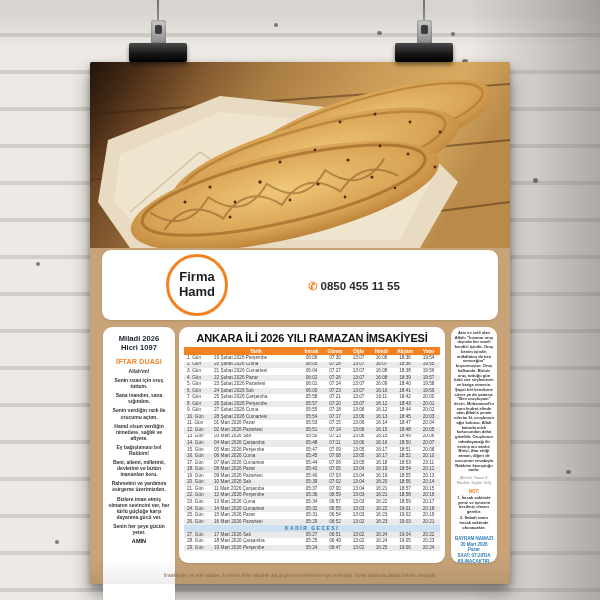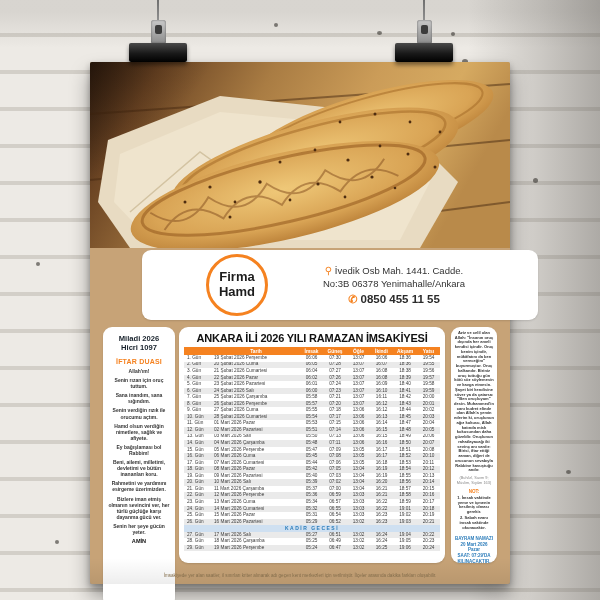--- a/index.html
+++ b/index.html
@@ -27,21 +27,21 @@
     background:linear-gradient(180deg,#4a4a4a 0%,#191919 55%,#000 100%);
     box-shadow:0 3px 4px rgba(0,0,0,.45);}
   
   .poster{position:absolute;left:90px;top:62px;width:420px;height:522px;background:#c7a377;
     border-radius:2px;box-shadow:0 12px 20px rgba(0,0,0,.38), 0 3px 6px rgba(0,0,0,.28);}
   .poster:after{content:"";position:absolute;left:0;right:0;bottom:0;height:26px;
     background:linear-gradient(rgba(0,0,0,0),rgba(0,0,0,.07));pointer-events:none;}
   .photo{position:absolute;left:0;top:0;width:420px;height:186px;overflow:hidden;border-radius:2px 2px 0 0;}
   .panel{position:absolute;background:#fff;border-radius:9px;box-shadow:0 1px 2px rgba(0,0,0,.12);}
   
-  .p-head{left:12px;top:188px;width:396px;height:70px;display:flex;align-items:center;margin-left:40px;}
+  .p-head{left:12px;top:188px;width:396px;height:70px;display:flex;align-items:center;}
   .logo-circle{width:56px;height:56px;border:3px solid #f58220;border-radius:50%;
     margin-left:64px;display:flex;flex-direction:column;align-items:center;justify-content:center;
     font-size:13px;font-weight:bold;color:#1c1c1c;line-height:1.15;flex:0 0 auto;background:#fff;}
   .contact{flex:1;text-align:center;padding-right:18px;}
   .addr{font-size:9.5px;color:#333;line-height:1.3;}
   .addr .pin{color:#f58220;font-size:10px;}
   .phone{font-size:11.5px;color:#2b2b2b;font-weight:bold;margin-top:3px;}
   .phone .ph-ic{color:#f58220;font-size:11px;}
   
   .p-left{left:13px;top:265px;width:72px;height:280px;padding:0;text-align:center;}
@@ -164,25 +164,20 @@
       </g>
     </svg>
   </div>
 
   <div class="panel p-head">
     <div class="logo-circle">
       <span>Firma</span>
       <span>Hamd</span>
     </div>
     <div class="contact">
-      <div class="addr">
-        <span class="pin">⚲</span>
-        <span>İvedik Osb Mah. 1441. Cadde.</span><br>
-        <span>No:3B 06378 Yenimahalle/Ankara</span>
-      </div>
       <div class="phone">
         <span class="ph-ic">✆</span>
         <span>0850 455 11 55</span>
       </div>
     </div>
   </div>
 
   <div class="panel p-left">
     <div class="mh">
       <span>Miladi 2026</span><br>

